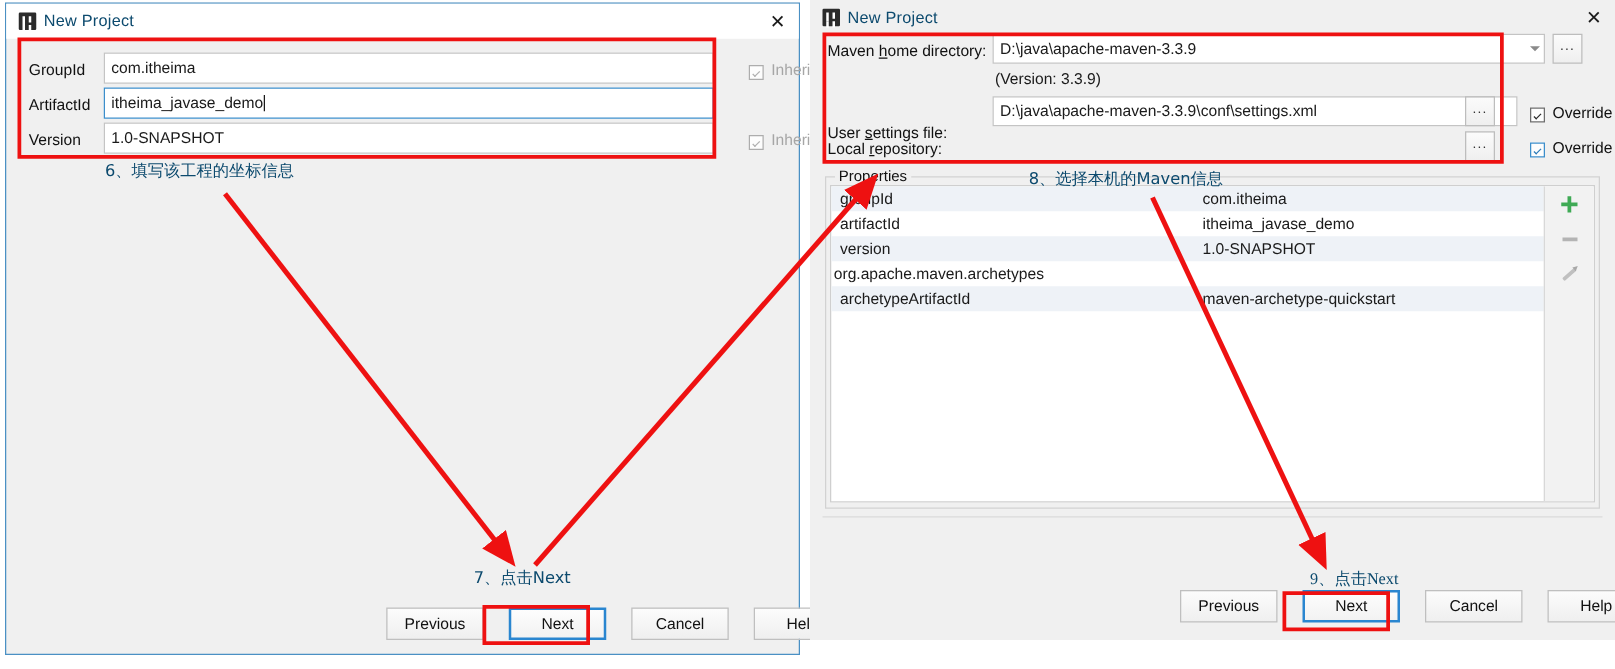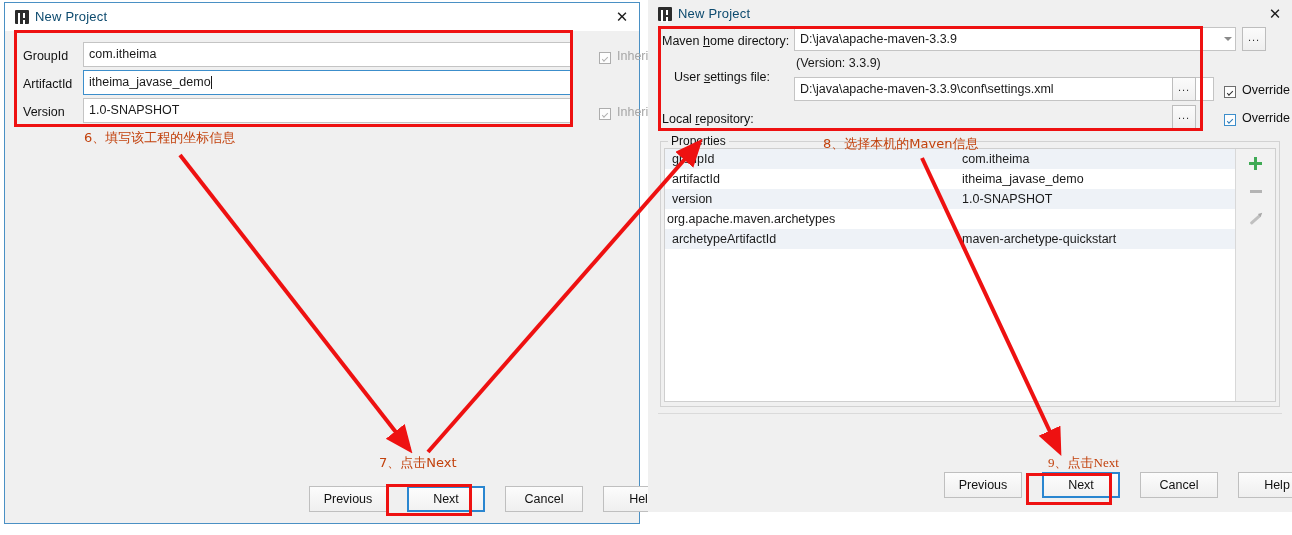--- a/index.html
+++ b/index.html
@@ -144,21 +144,21 @@
     background:linear-gradient(#fcfcfc,#efefef);
     border:1px solid #bfbfbf;
     font-size:12.5px;color:#111;
     display:flex;align-items:center;justify-content:center;
     cursor:default;
   }
   .btn.primary{border:2px solid #2a86d0;background:linear-gradient(#fdfdfd,#f2f2f2);}
 
   
   .anno{
-    position:absolute;color:#c2410c;
+    position:absolute;color:#0c4a6e;
     font-size:13px;line-height:16px;white-space:nowrap;
     font-family:"DejaVu Sans","Liberation Sans",sans-serif;
   }
   .redbox{position:absolute;border:3px solid #ee1111;box-sizing:border-box;}
   .svg-overlay{position:absolute;left:0;top:0;width:1292px;height:535px;pointer-events:none;}
 
   
   .sep{position:absolute;height:1px;background:#dadada;}
 </style>
 </head>
@@ -214,21 +214,21 @@
 
   <span class="flabel" style="left:14px;top:33px;"><span>Maven </span><u>h</u><span>ome directory:</span></span>
   <div class="tfield" style="left:146px;top:27px;width:442px;height:24px;">
     <span>D:\java\apache-maven-3.3.9</span>
   </div>
   <span class="chevron" style="left:576px;top:37px;"></span>
   <div class="dotbtn" style="left:594px;top:27px;width:24px;height:24px;">...</div>
 
   <span class="flabel" style="left:148px;top:55px;color:#1a1a1a;">(Version: 3.3.9)</span>
 
-  <span class="flabel" style="left:14px;top:69px;padding-left:12px;"><span>User </span><u>s</u><span>ettings file:</span></span>
+  <span class="flabel" style="left:14px;top:98px;"><span>User </span><u>s</u><span>ettings file:</span></span>
   <div class="tfield" style="left:146px;top:77px;width:420px;height:24px;">
     <span>D:\java\apache-maven-3.3.9\conf\settings.xml</span>
   </div>
   <div class="dotbtn" style="left:524px;top:77px;width:24px;height:24px;">...</div>
   <div class="cbrow" style="left:560px;top:82px;">
     <span class="cbox dark checked"></span>
     <span class="cblabel">Override</span>
   </div>
 
   <span class="flabel" style="left:14px;top:111px;"><span>Local </span><u>r</u><span>epository:</span></span>

